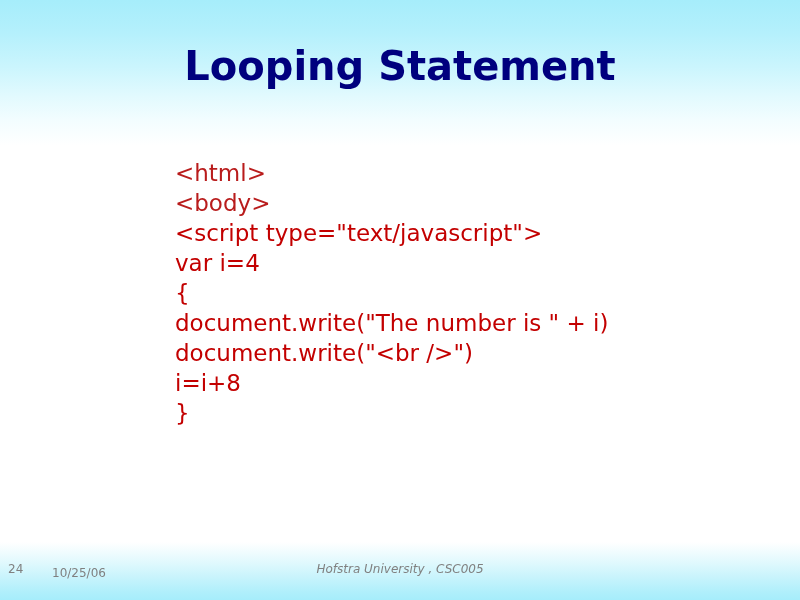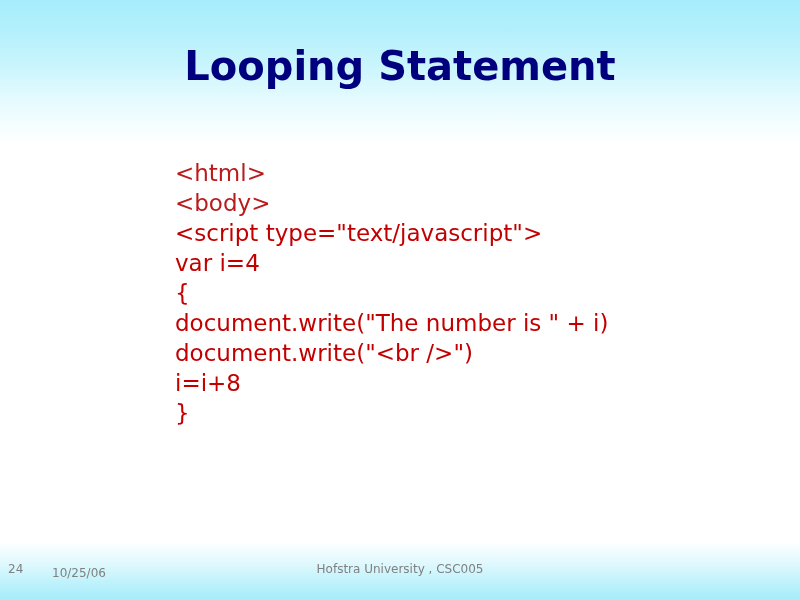--- a/index.html
+++ b/index.html
@@ -102,20 +102,21 @@
   }
   #footer-date {
     left: 52px;
     top: 12px;
   }
   #footer-center {
     left: 0;
     top: 8px;
     width: 800px;
     text-align: center;
+    font-style: italic;
   }
   #footer-page {
     left: 8px;
     top: 8px;
     width: 764px;
     text-align: left;
   }
 </style>
 </head>
 <body>

